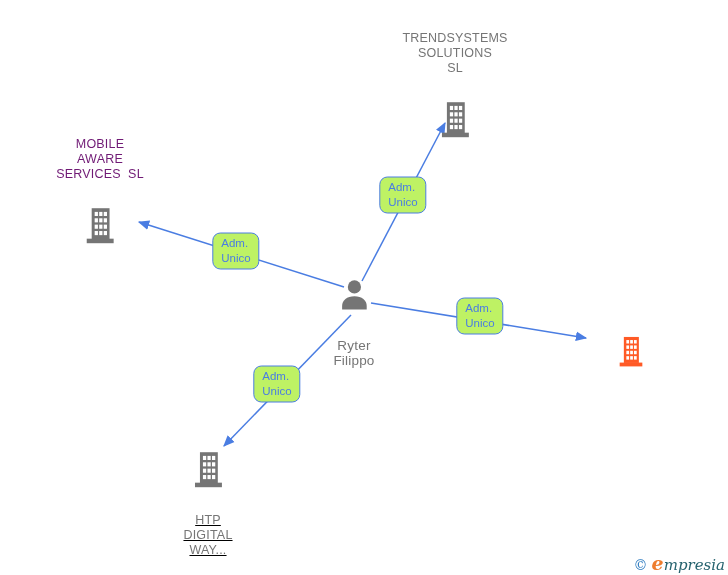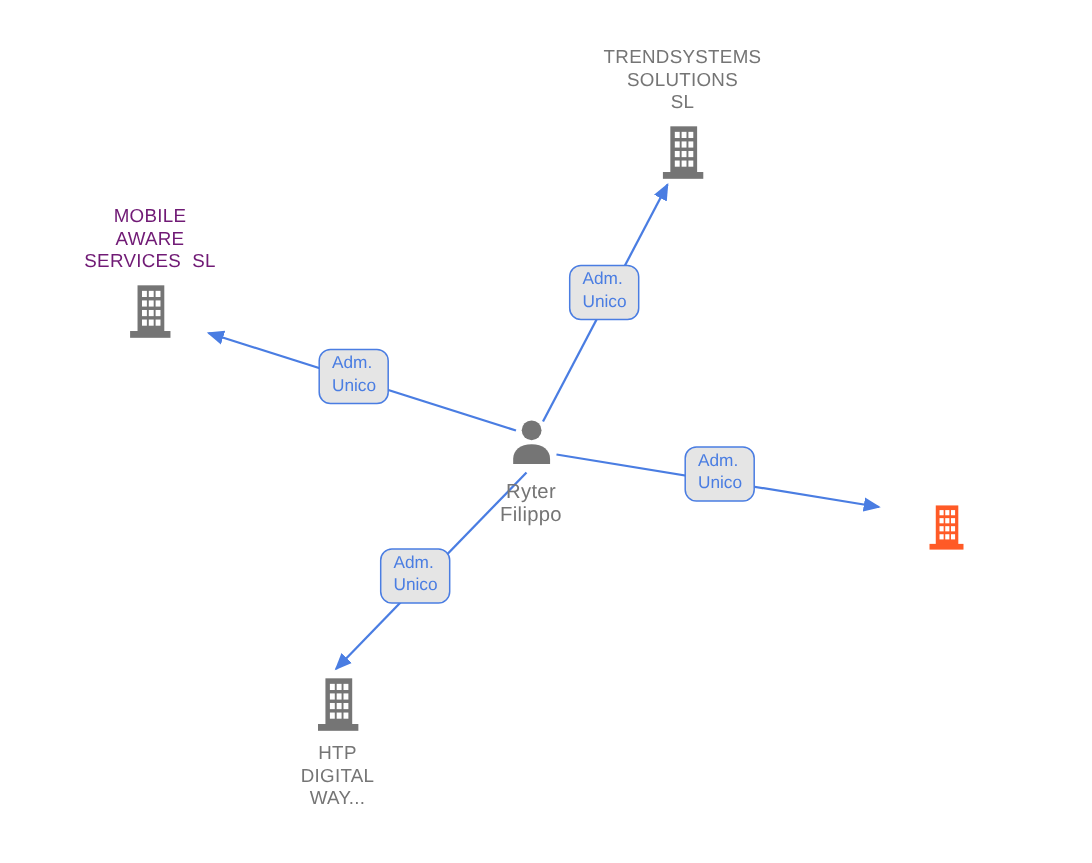--- a/index.html
+++ b/index.html
@@ -20,50 +20,50 @@
     z-index: 1;
   }
 
   
   .node {
     position: absolute;
     transform: translateX(-50%);
     display: flex;
     flex-direction: column;
     align-items: center;
-    gap: 7px;
+    gap: 25px;
     z-index: 2;
     cursor: pointer;
   }
   .node-label {
     font-size: 12.5px;
     line-height: 15px;
     text-align: center;
     white-space: pre-line;
     letter-spacing: 0.2px;
   }
   .person-label { font-size: 13.5px; line-height: 15px; }
   .icon { display: block; line-height: 0; }
 
   #node-trendsystems { left: 455px; top: 31px; }
   #node-mobile       { left: 100px; top: 137px; }
   #node-person       { left: 354px; top: 277px; }
   #node-dcb          { left: 631px; top: 336px; }
-  #node-htp          { left: 225px; top: 451px; }
+  #node-htp          { left: 208px; top: 451px; text-decoration: underline; }
 
   .building-lg svg { width: 34px; height: 37px; }
   .building-sm svg { width: 29px; height: 31px; }
   .person-ic svg   { width: 36px; height: 36px; }
 
   
   .edge-label {
     position: absolute;
     transform: translate(-50%, -50%);
     z-index: 3;
-    background: #e5e5e5;
+    background: #bef264;
     border: 1.5px solid currentColor;
     border-radius: 8px;
     padding: 2px 8px 3px 8px;
     font-size: 11.5px;
     line-height: 15px;
     white-space: pre-line;
     text-align: left;
     cursor: pointer;
   }
   #edge-label-0 { left: 403px; top: 195px; }
@@ -217,14 +217,17 @@
 
   <div class="edge-label" id="edge-label-0" style="color: rgb(74, 125, 226);">Adm.
 Unico</div>
   <div class="edge-label" id="edge-label-1" style="color: rgb(74, 125, 226);">Adm.
 Unico</div>
   <div class="edge-label" id="edge-label-2" style="color: rgb(74, 125, 226);">Adm.
 Unico</div>
   <div class="edge-label" id="edge-label-3" style="color: rgb(74, 125, 226);">Adm.
 Unico</div>
 
+  <div class="logo">
+    <span class="logo-c" style="color: rgb(46, 124, 192);">©</span><span class="logo-e" style="color: rgb(238, 125, 46);">e</span><span class="logo-rest" style="color: rgb(37, 98, 110);">mpresia</span>
+  </div>
 
 </div>
 
 </body></html>

